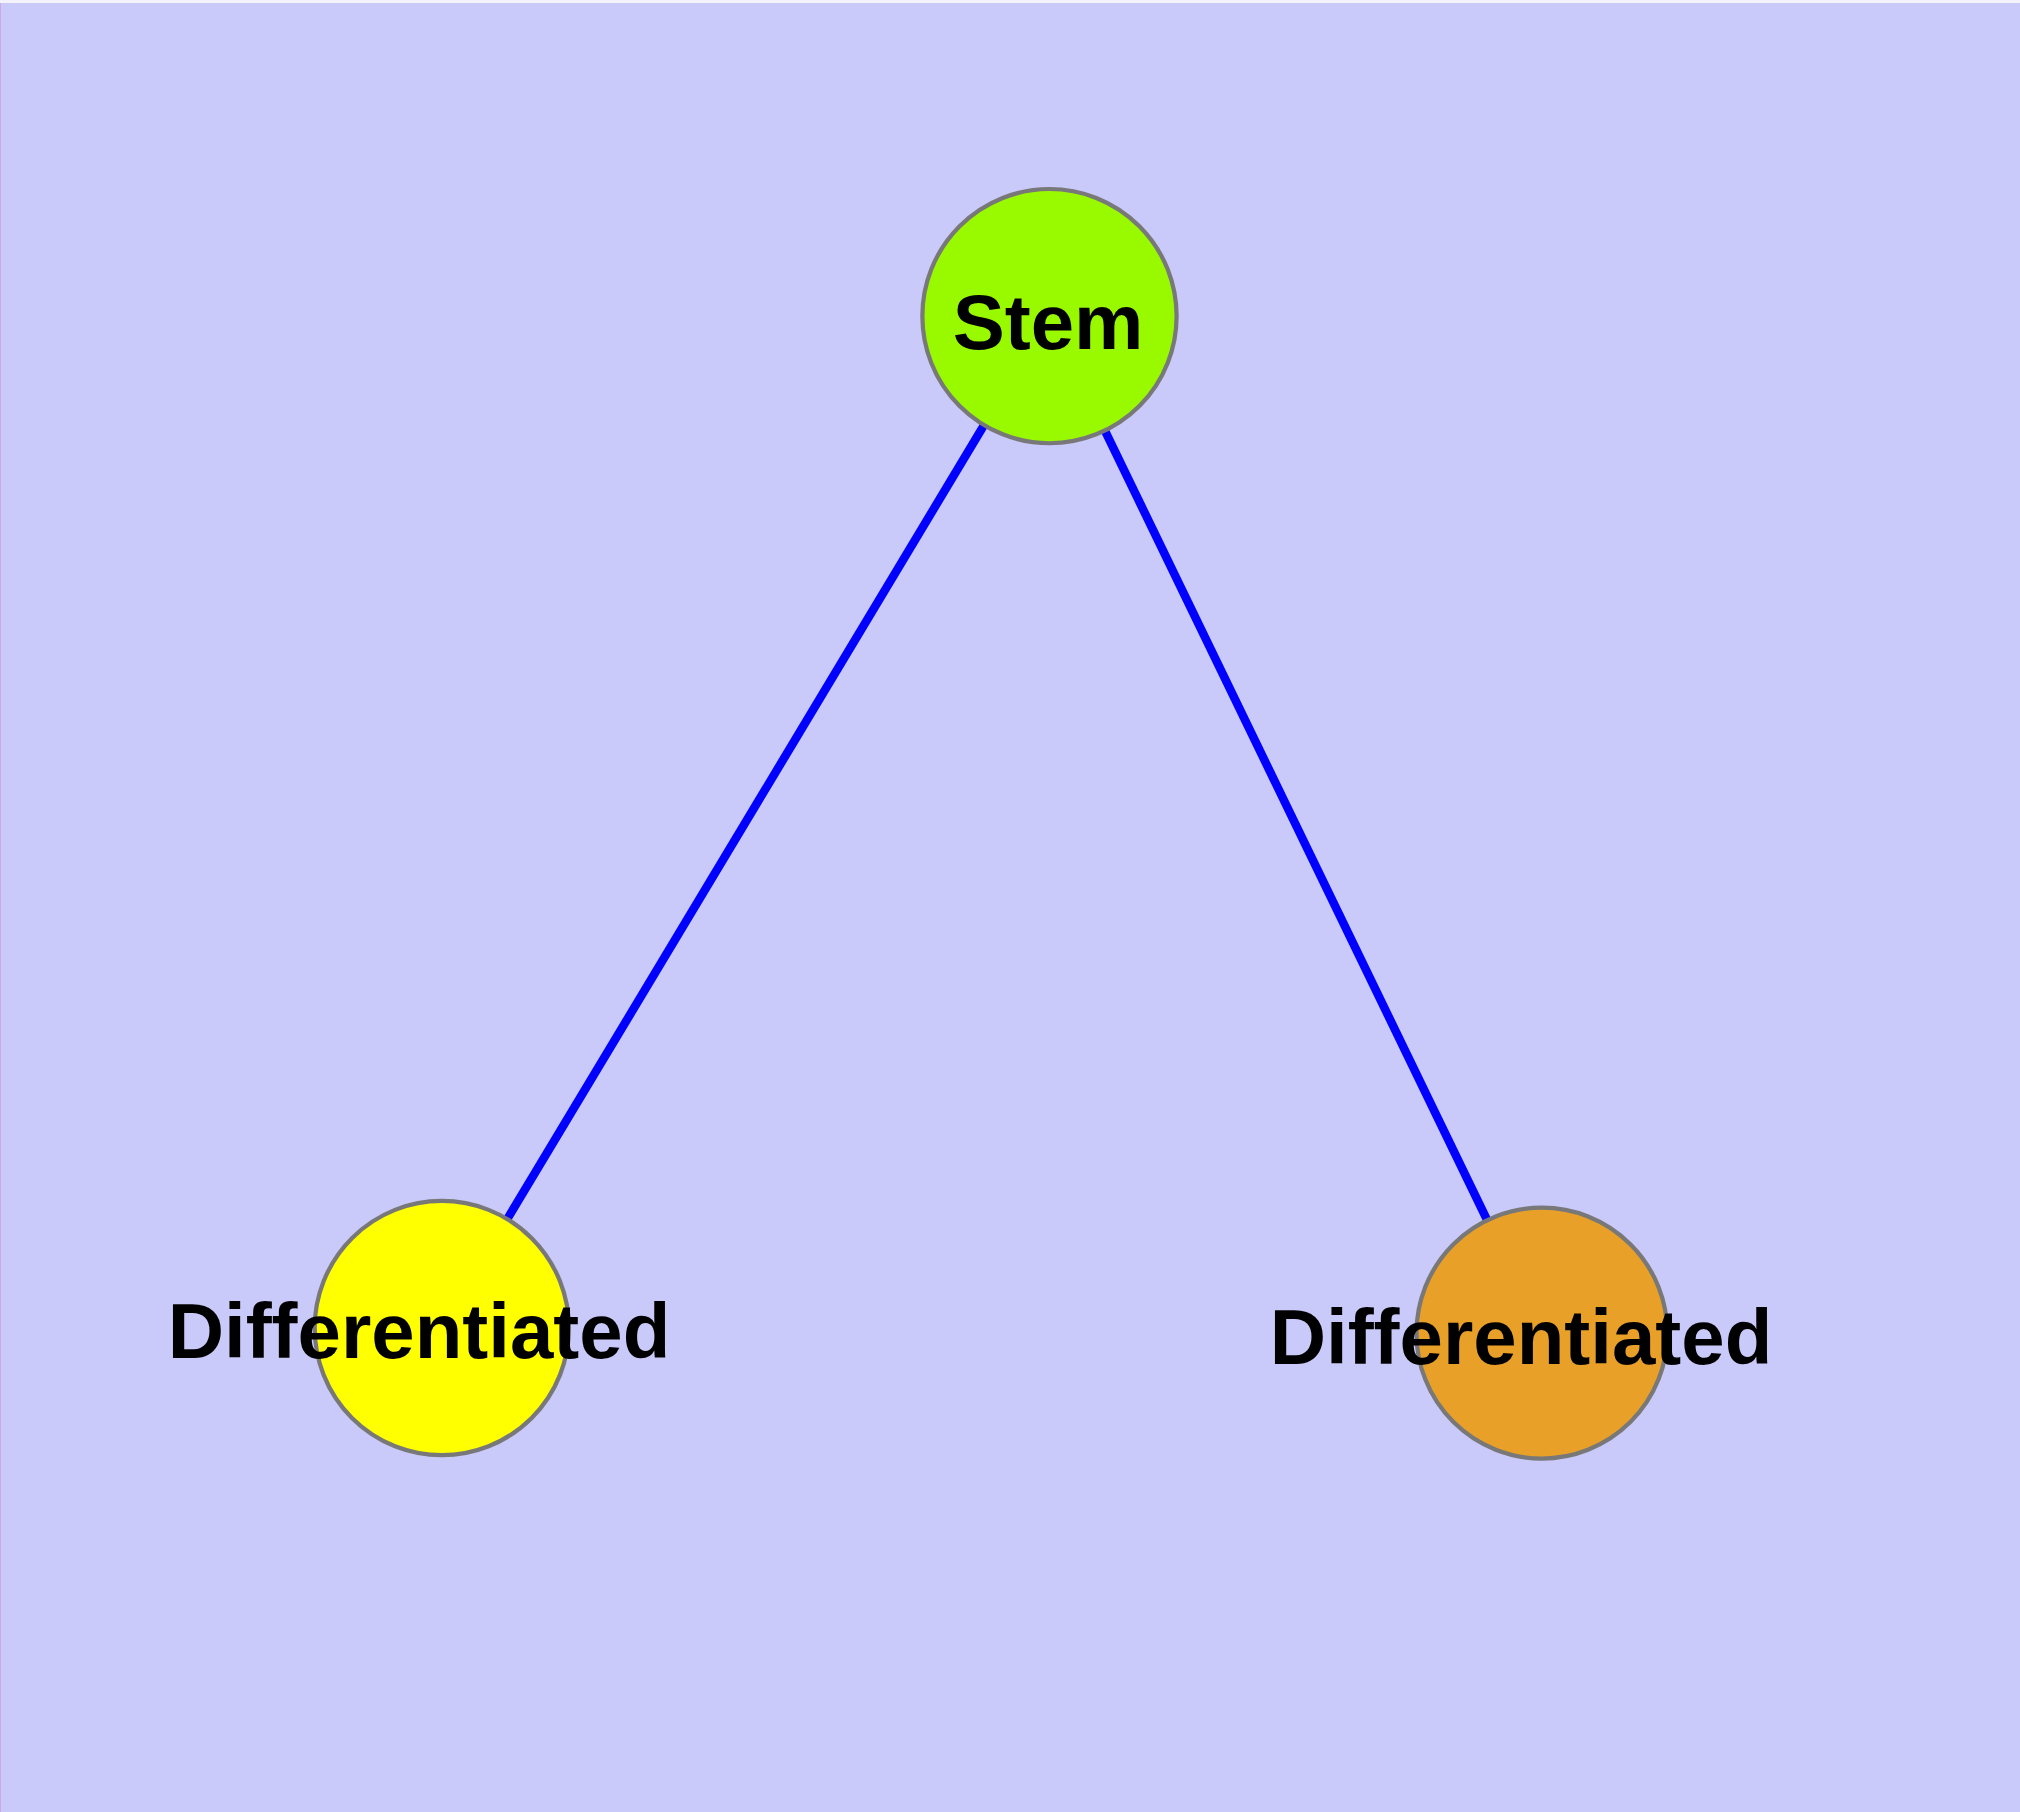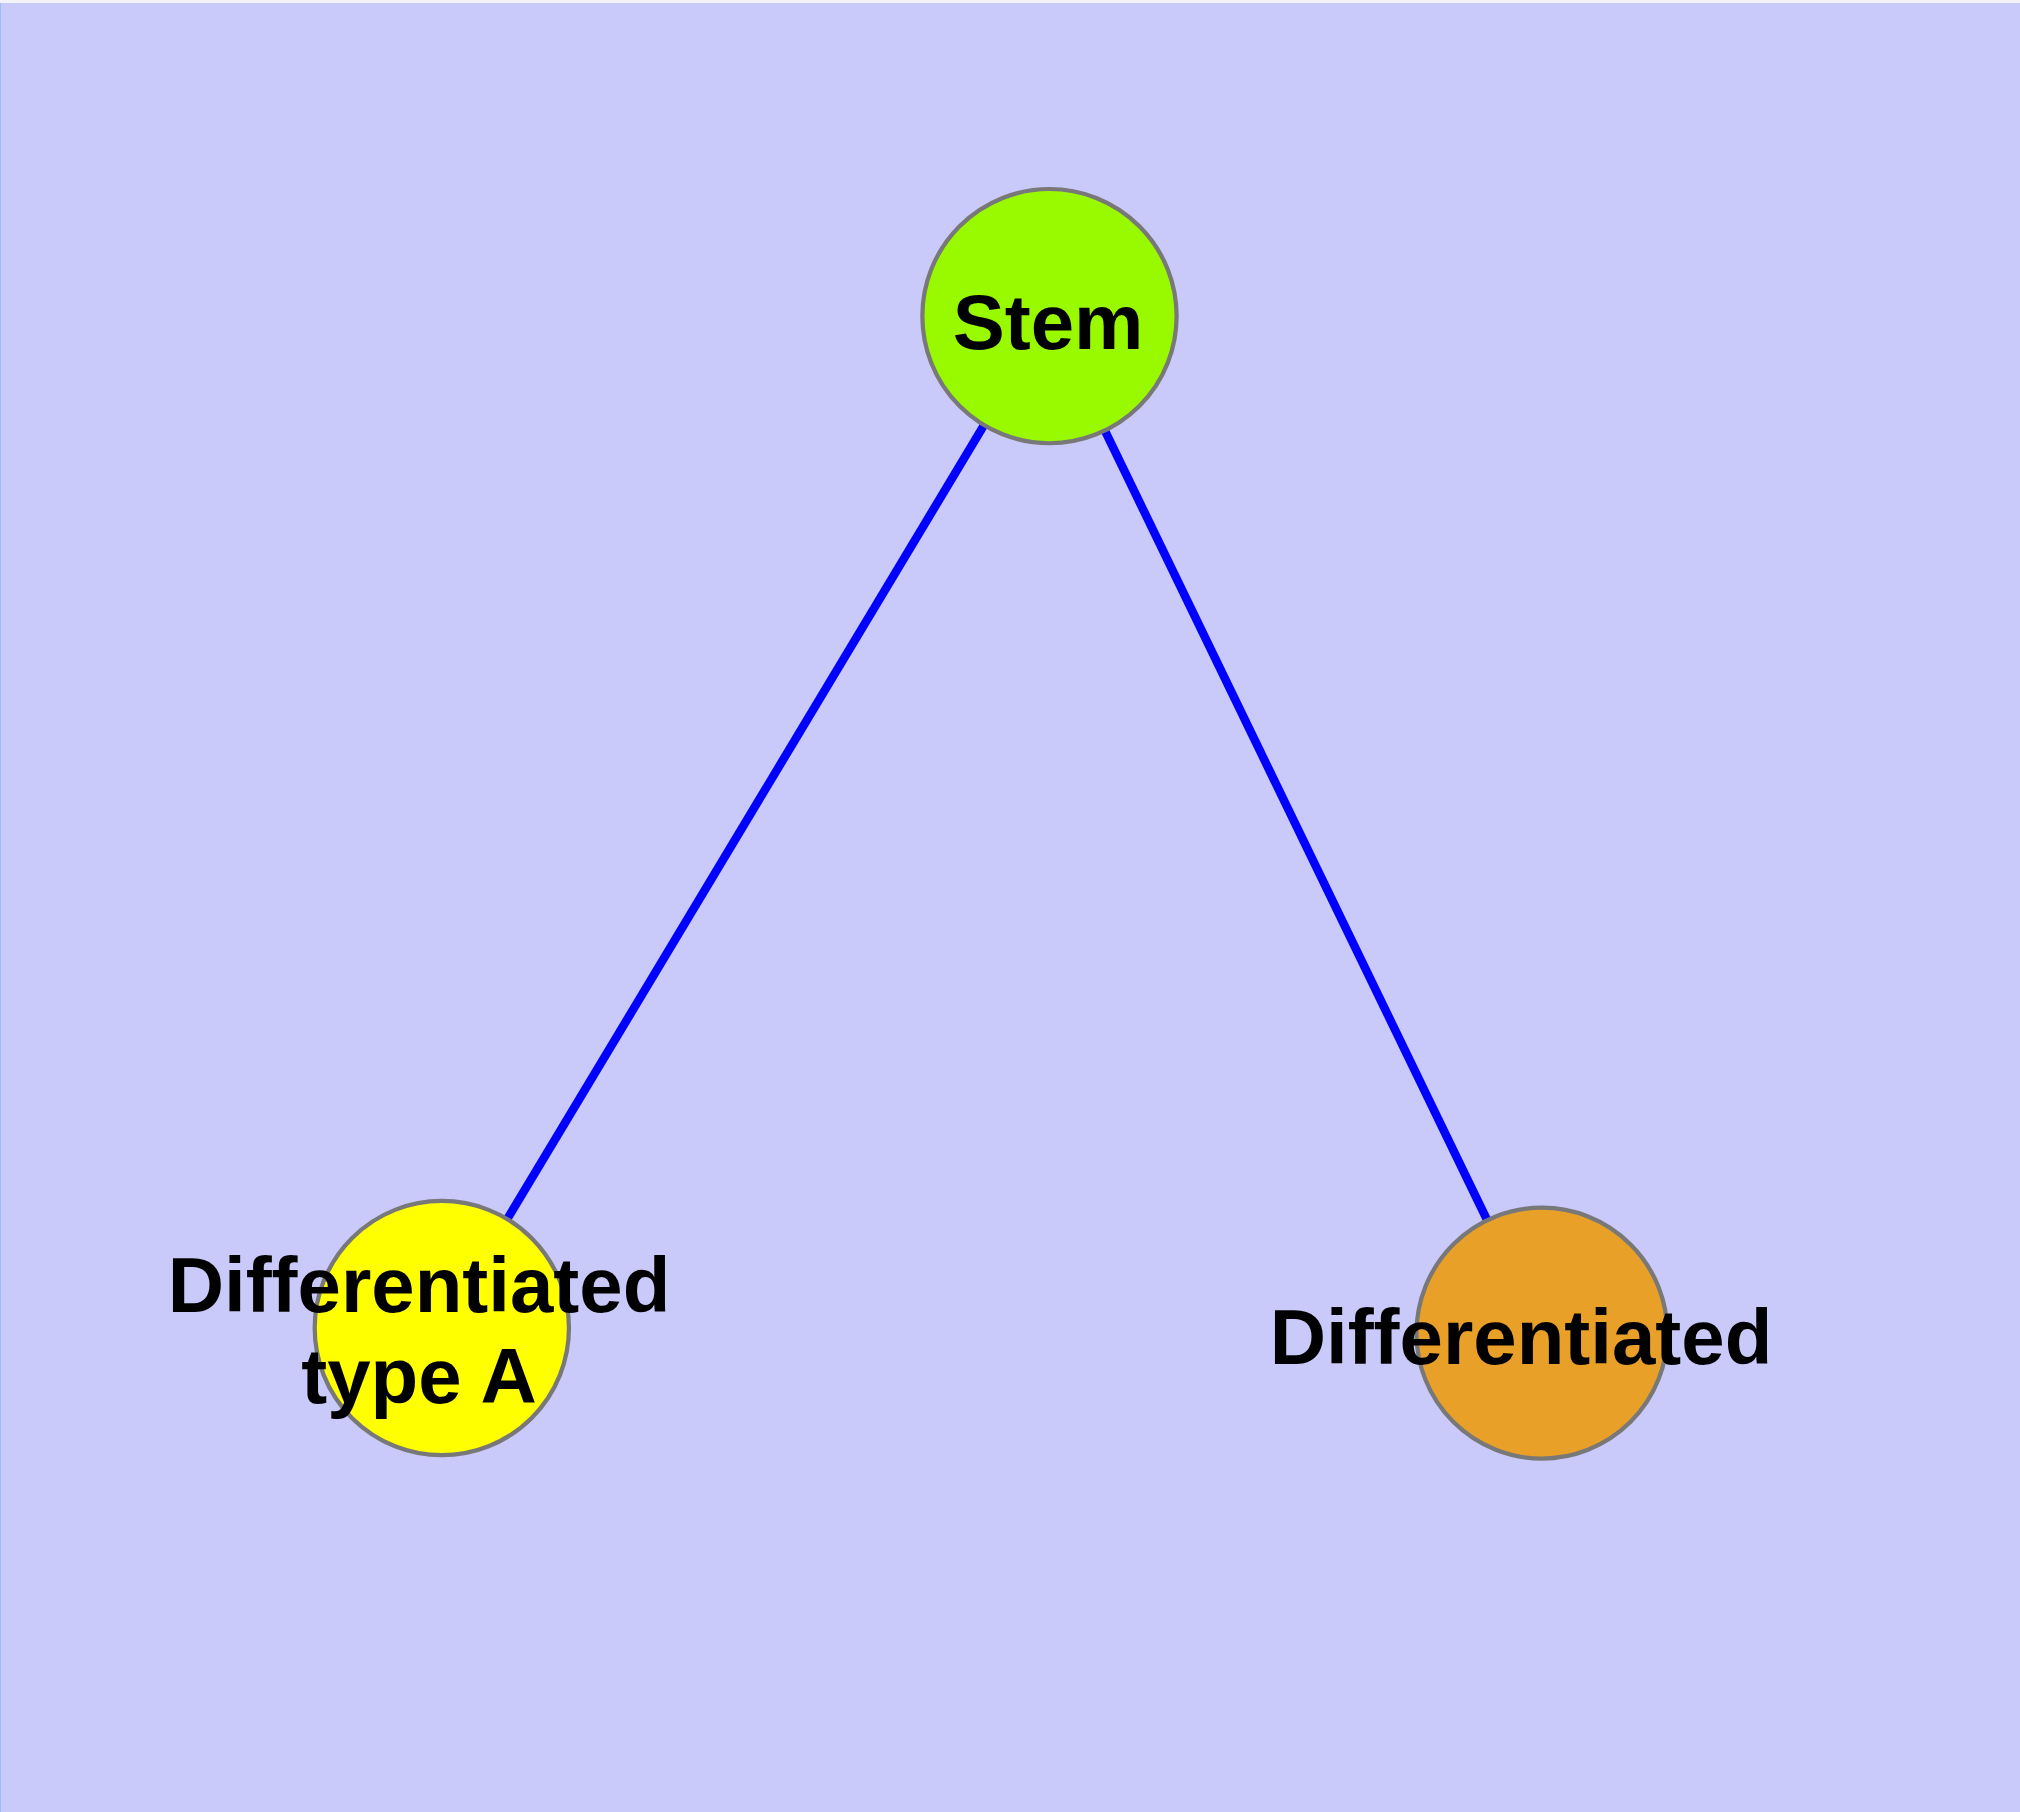--- a/index.html
+++ b/index.html
@@ -51,41 +51,40 @@
     white-space: nowrap;
     letter-spacing: 0;
   }
   .label-line {
     display: block;
   }
 </style>
 </head>
 <body>
 
-<div class="canvas" style="background: #0ea5e9;">
+<div class="canvas" style="background: #ec4899;">
   <div class="top-strip"></div>
 
   <svg class="graph-svg" width="2021" height="1812" viewBox="0 0 2384 2138">
 
     <rect x="0" y="0" width="2384" height="2138" fill="#C9C9FA"></rect>
 
     <line x1="1238" y1="373" x2="521" y2="1567" class="edge" stroke="#0000FF"></line>
     <line x1="1238" y1="373" x2="1819" y2="1573" class="edge" stroke="#0000FF"></line>
 
     <circle cx="1238" cy="373" r="150" class="node-circle" fill="#99FA00" stroke="#787878"></circle>
     <circle cx="521" cy="1567" r="150" class="node-circle" fill="#FFFF00" stroke="#787878"></circle>
     <circle cx="1819" cy="1573" r="148" class="node-circle" fill="#E8A028" stroke="#787878"></circle>
   </svg>
 
   <div class="node-label" style="left: 1048px; top: 322px; color: rgb(0, 0, 0);">
     <span class="label-line">Stem</span>
   </div>
 
   <div class="node-label" style="left: 419px; top: 1331px; color: rgb(0, 0, 0);">
     <span class="label-line">Differentiated</span>
-    <span class="label-line">type A</span>
   </div>
 
   <div class="node-label" style="left: 1521px; top: 1337px; color: rgb(0, 0, 0);">
     <span class="label-line">Differentiated</span>
   </div>
 </div>
 
 
 </body></html>

